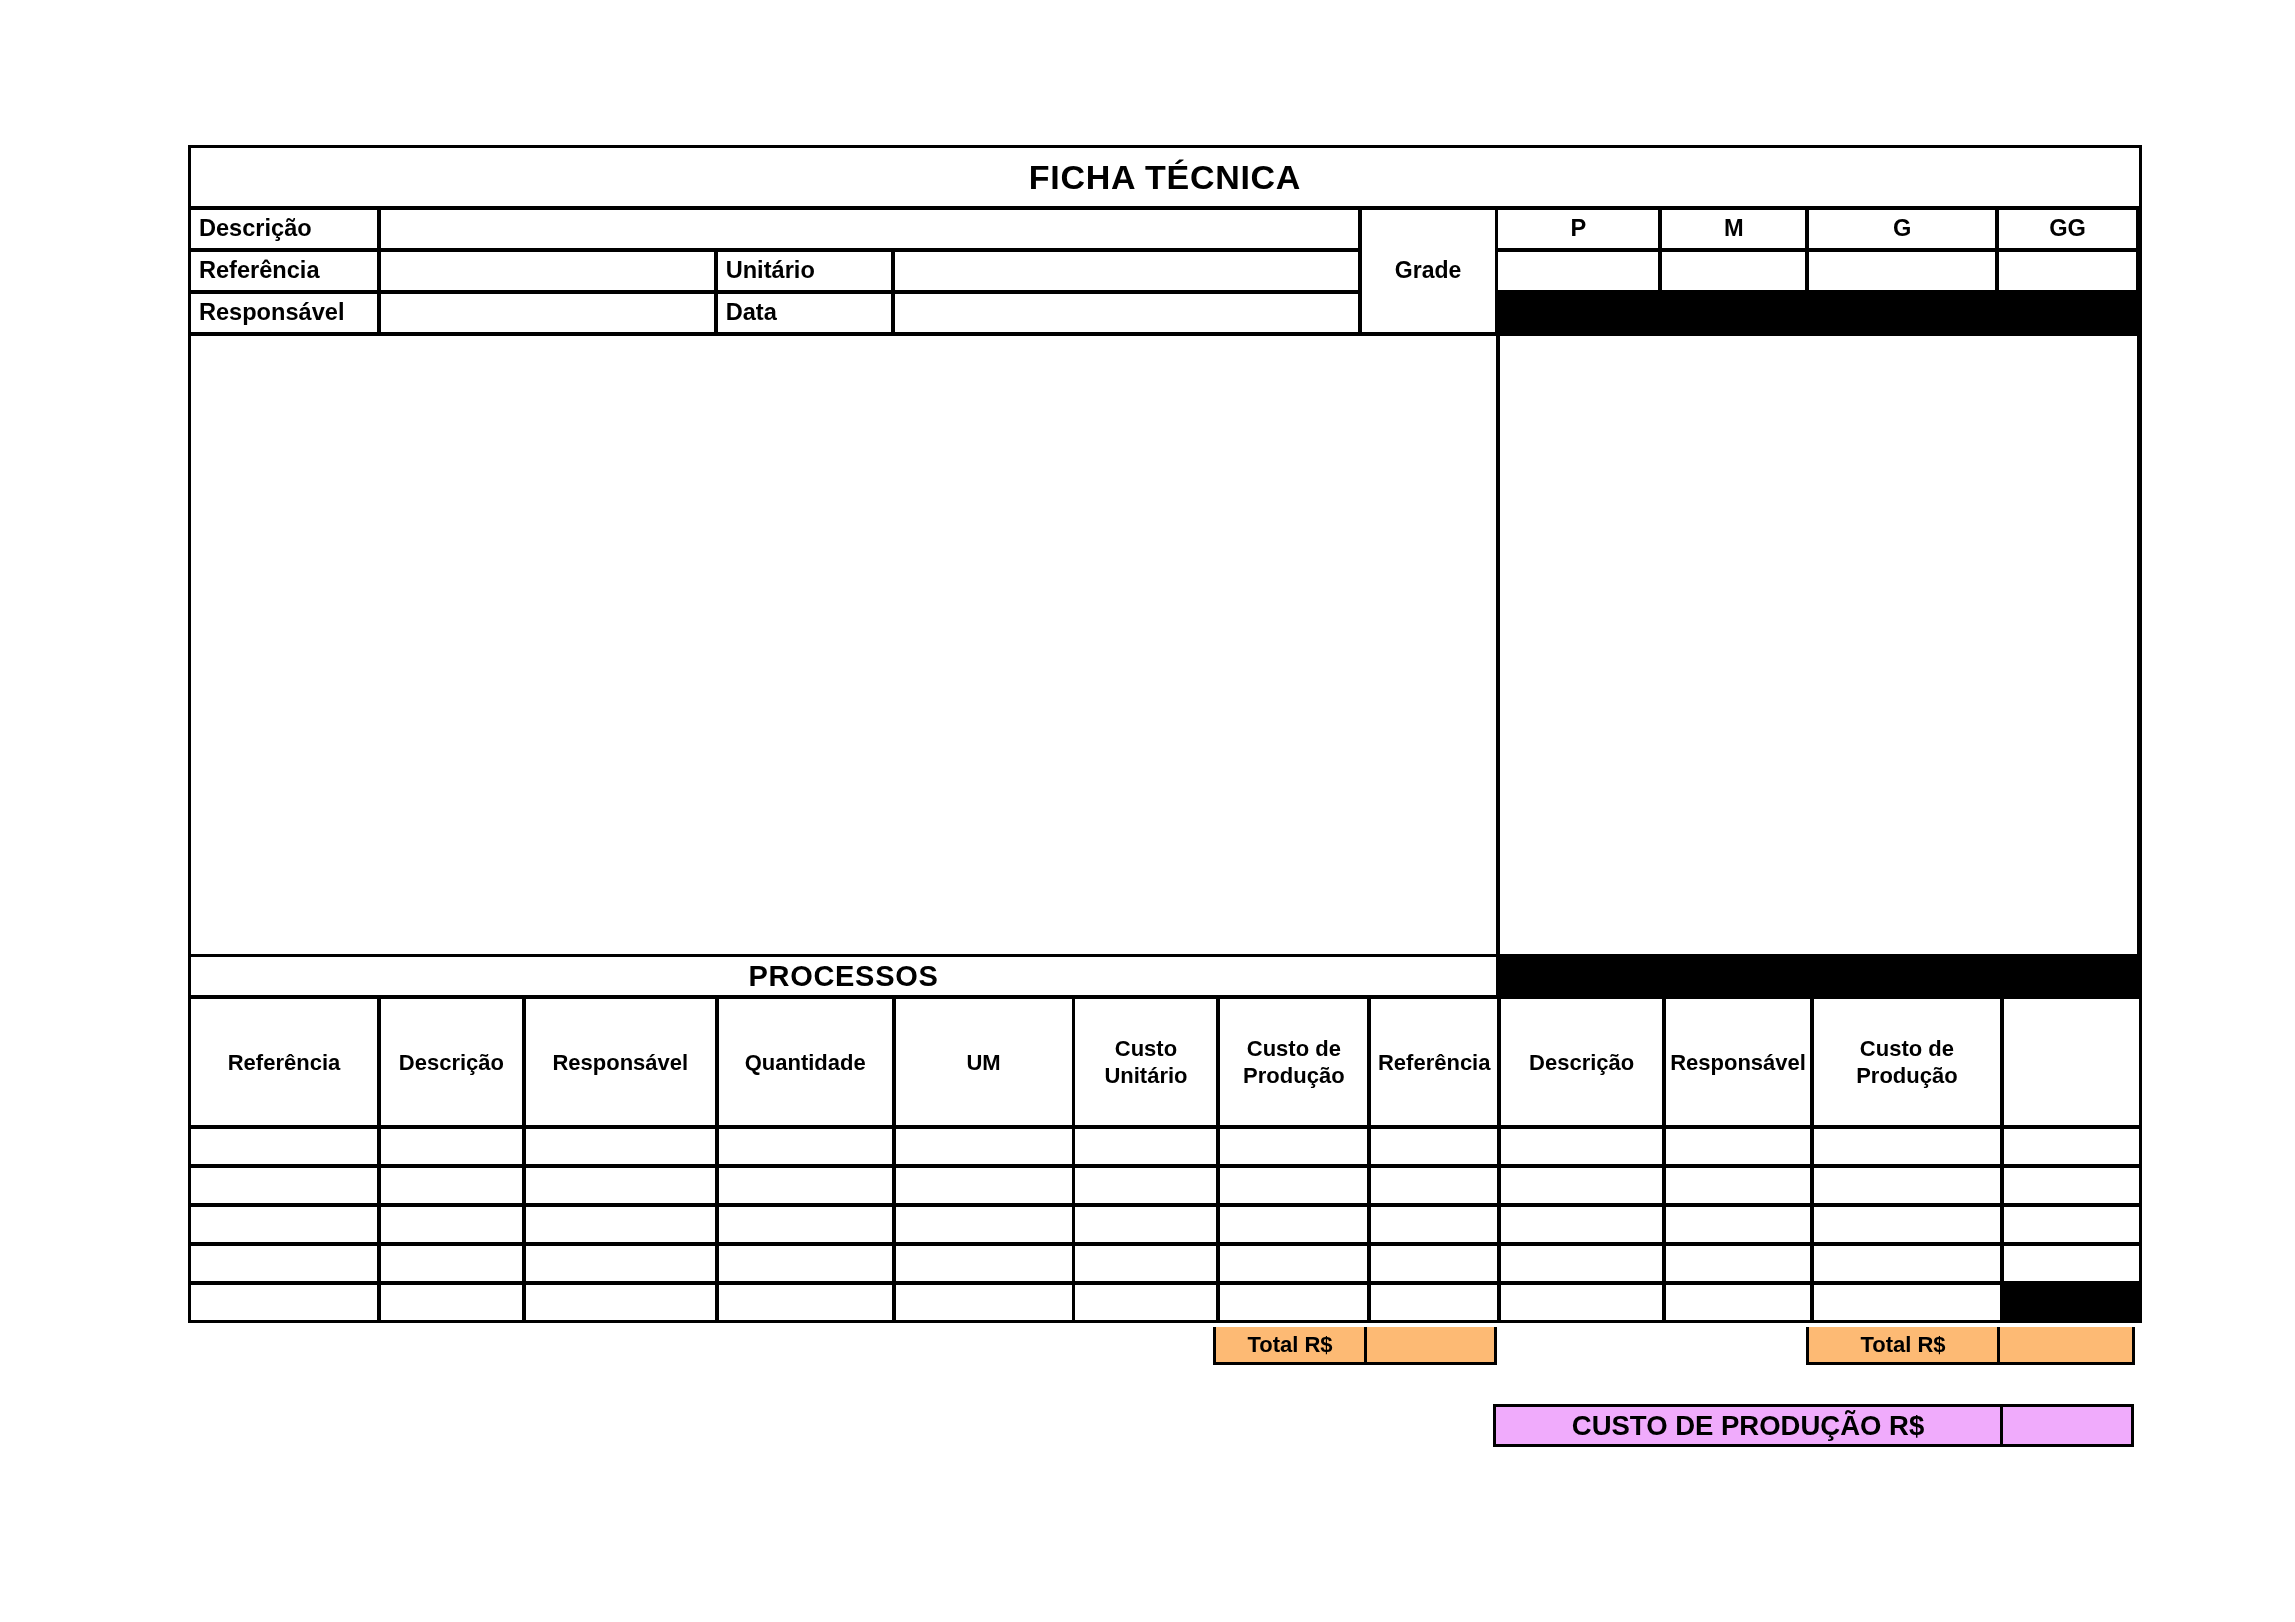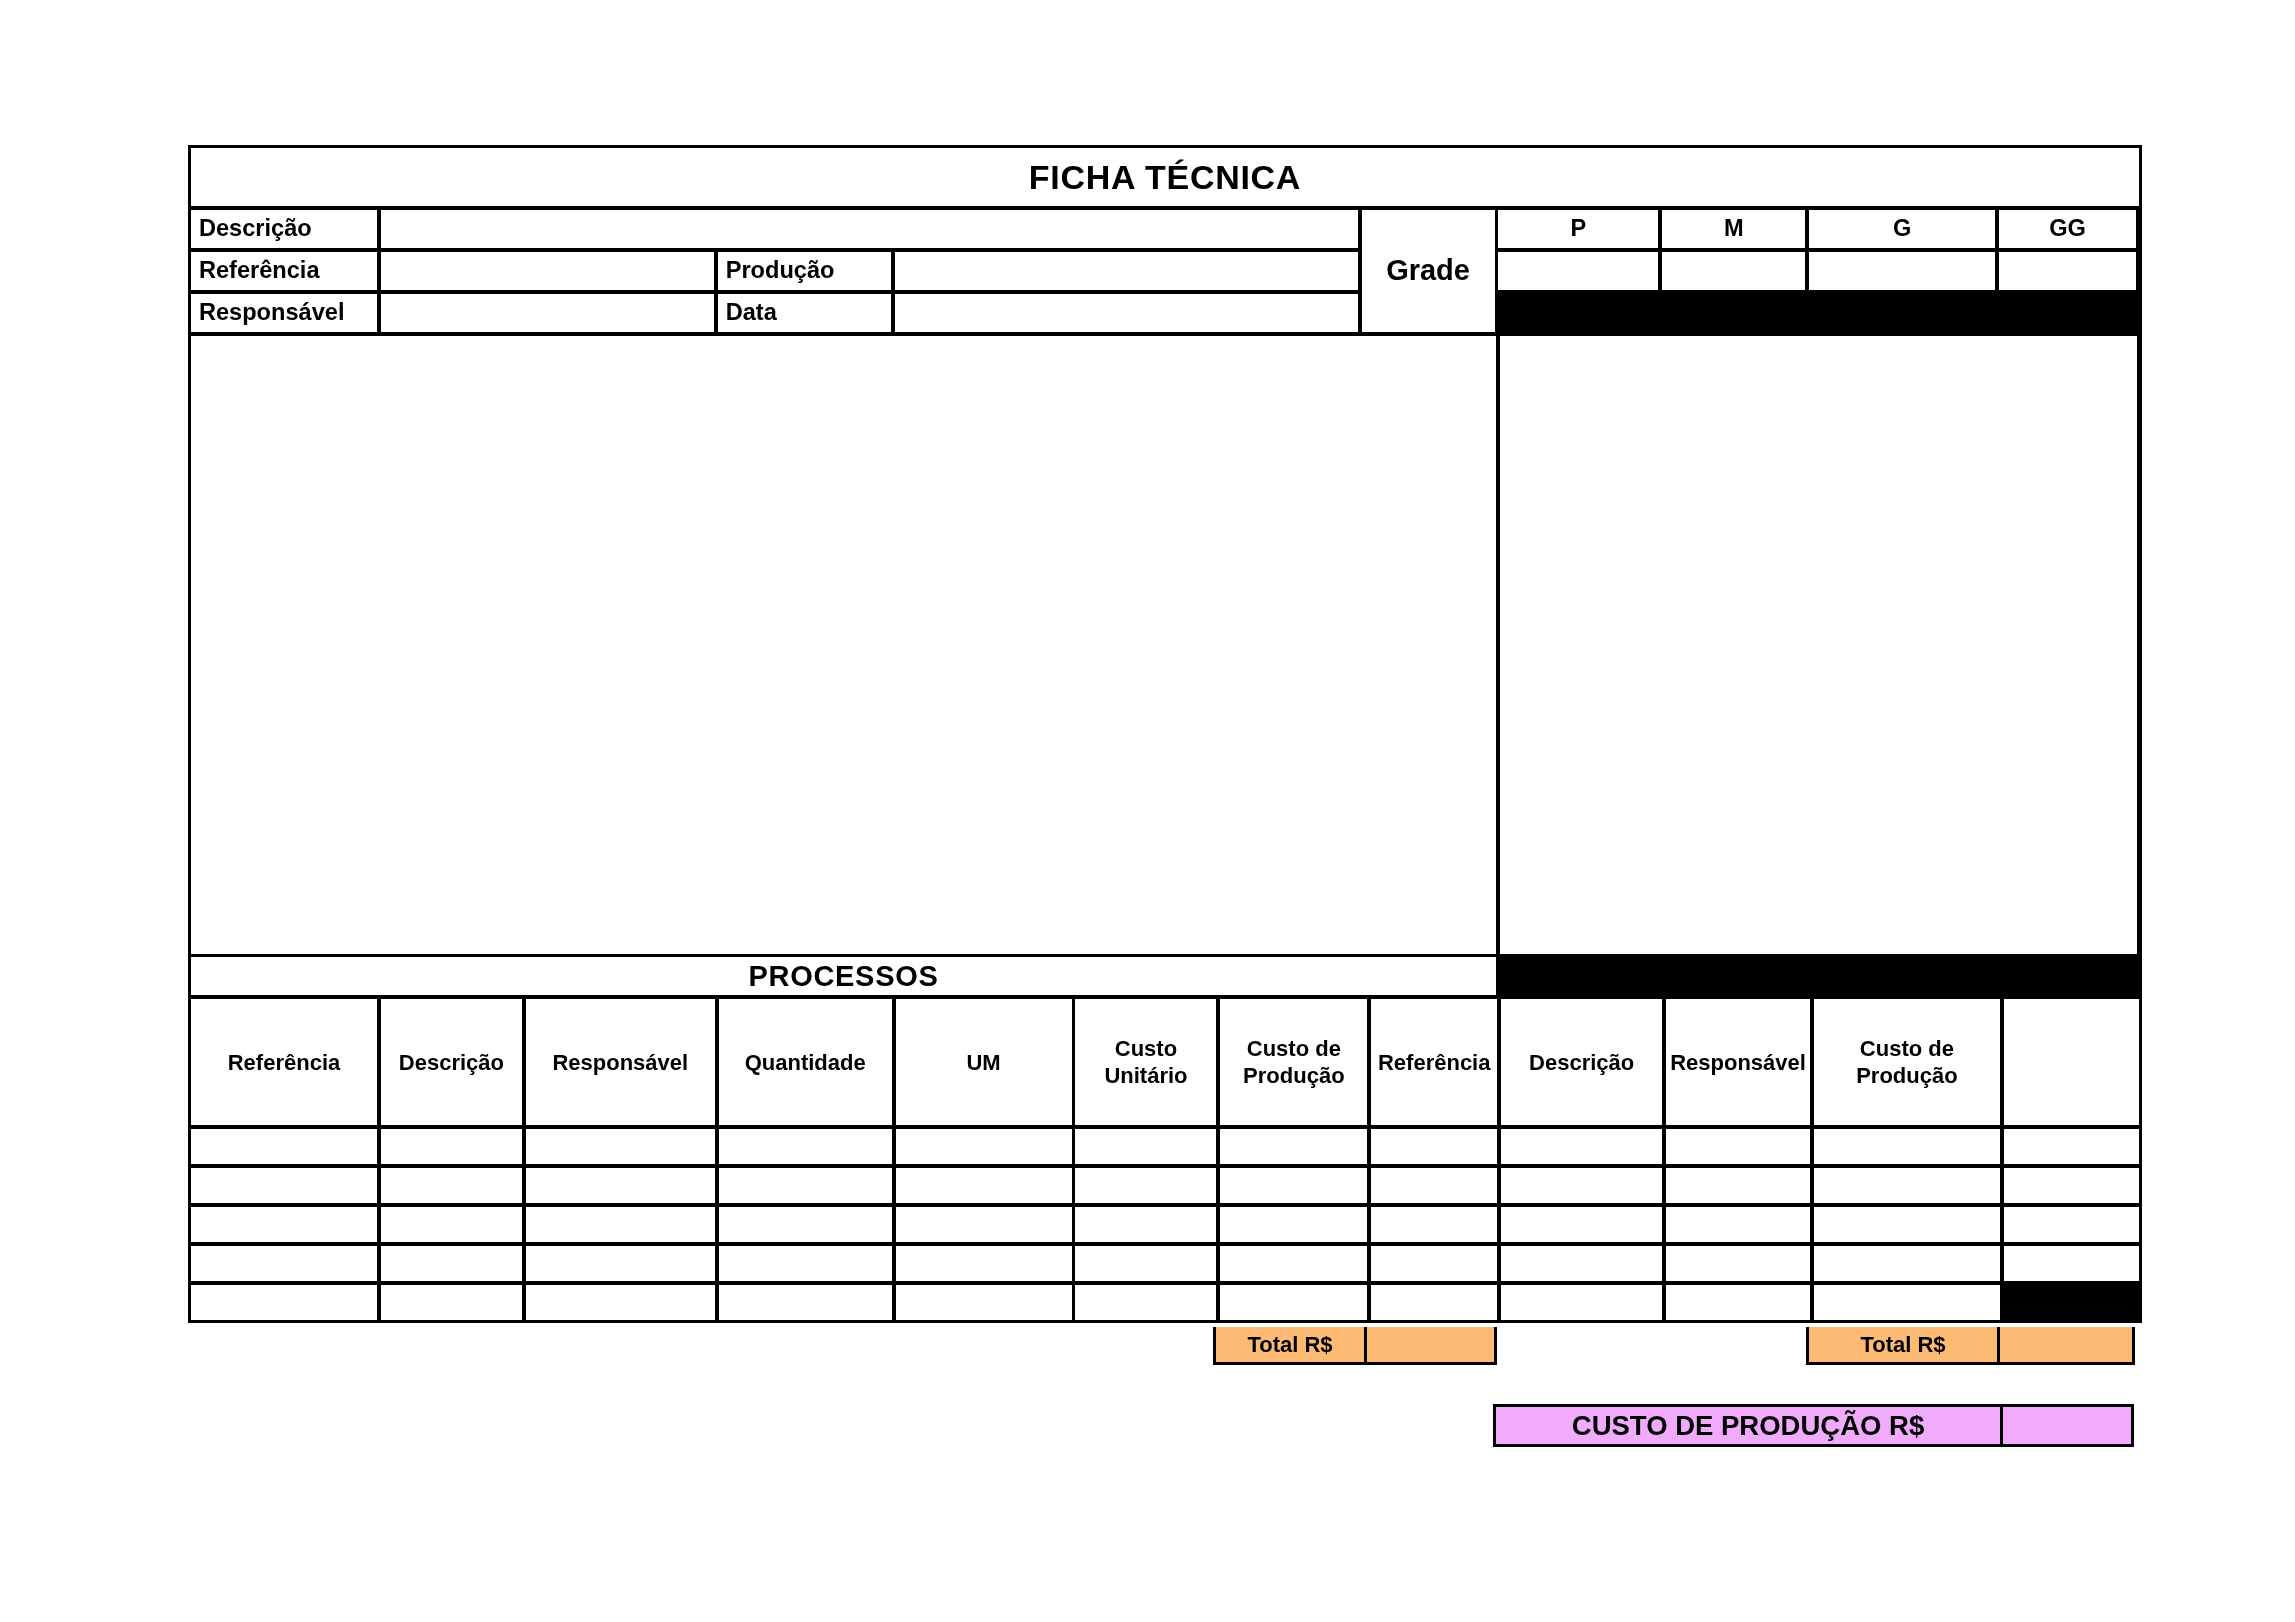--- a/index.html
+++ b/index.html
@@ -22,21 +22,21 @@
   .band-title{grid-template-columns:1fr;grid-template-rows:58px;}
   .title-cell{font-size:34px;letter-spacing:0.7px;}
   
   .band-header{
     grid-template-columns:186px 333px 173px 463px 133px 160px 143px 186px 137px;
     grid-template-rows:38px 38px 38px;
   }
   .lbl{justify-content:flex-start;padding-left:7.9px;font-size:23.6px;}
   .hdr-val{justify-content:flex-start;padding-left:7.9px;font-size:22px;font-weight:400;}
   .span3c{grid-column:span 3;}
-  .grade-cell{grid-row:span 3;font-size:29px;}
+  .grade-cell{grid-row:span 3;font-size:23px;}
   .size-cell{font-size:23.6px;}
   .variantes-cell{grid-column:span 4;font-size:23.6px;}
   
   .band-canvas{grid-template-columns:1305px 637px;grid-template-rows:618px;}
   .canvas-cell{align-items:flex-start;justify-content:flex-start;}
   
   .band-sections{grid-template-columns:1305px 637px;grid-template-rows:38px;}
   .section-title{font-size:29px;letter-spacing:0.7px;}
   
   .band-detail{
@@ -81,21 +81,21 @@
     <div class="cell lbl">Descrição</div>
     <div class="cell hdr-val span3c"></div>
     <div class="cell grade-cell">Grade</div>
     <div class="cell size-cell">P</div>
     <div class="cell size-cell">M</div>
     <div class="cell size-cell">G</div>
     <div class="cell size-cell">GG</div>
 
     <div class="cell lbl">Referência</div>
     <div class="cell hdr-val"></div>
-    <div class="cell lbl">Produção</div>
+    <div class="cell lbl">Unitário</div>
     <div class="cell hdr-val"></div>
     <div class="cell"></div>
     <div class="cell"></div>
     <div class="cell"></div>
     <div class="cell"></div>
 
     <div class="cell lbl">Responsável</div>
     <div class="cell hdr-val"></div>
     <div class="cell lbl">Data</div>
     <div class="cell hdr-val"></div>

